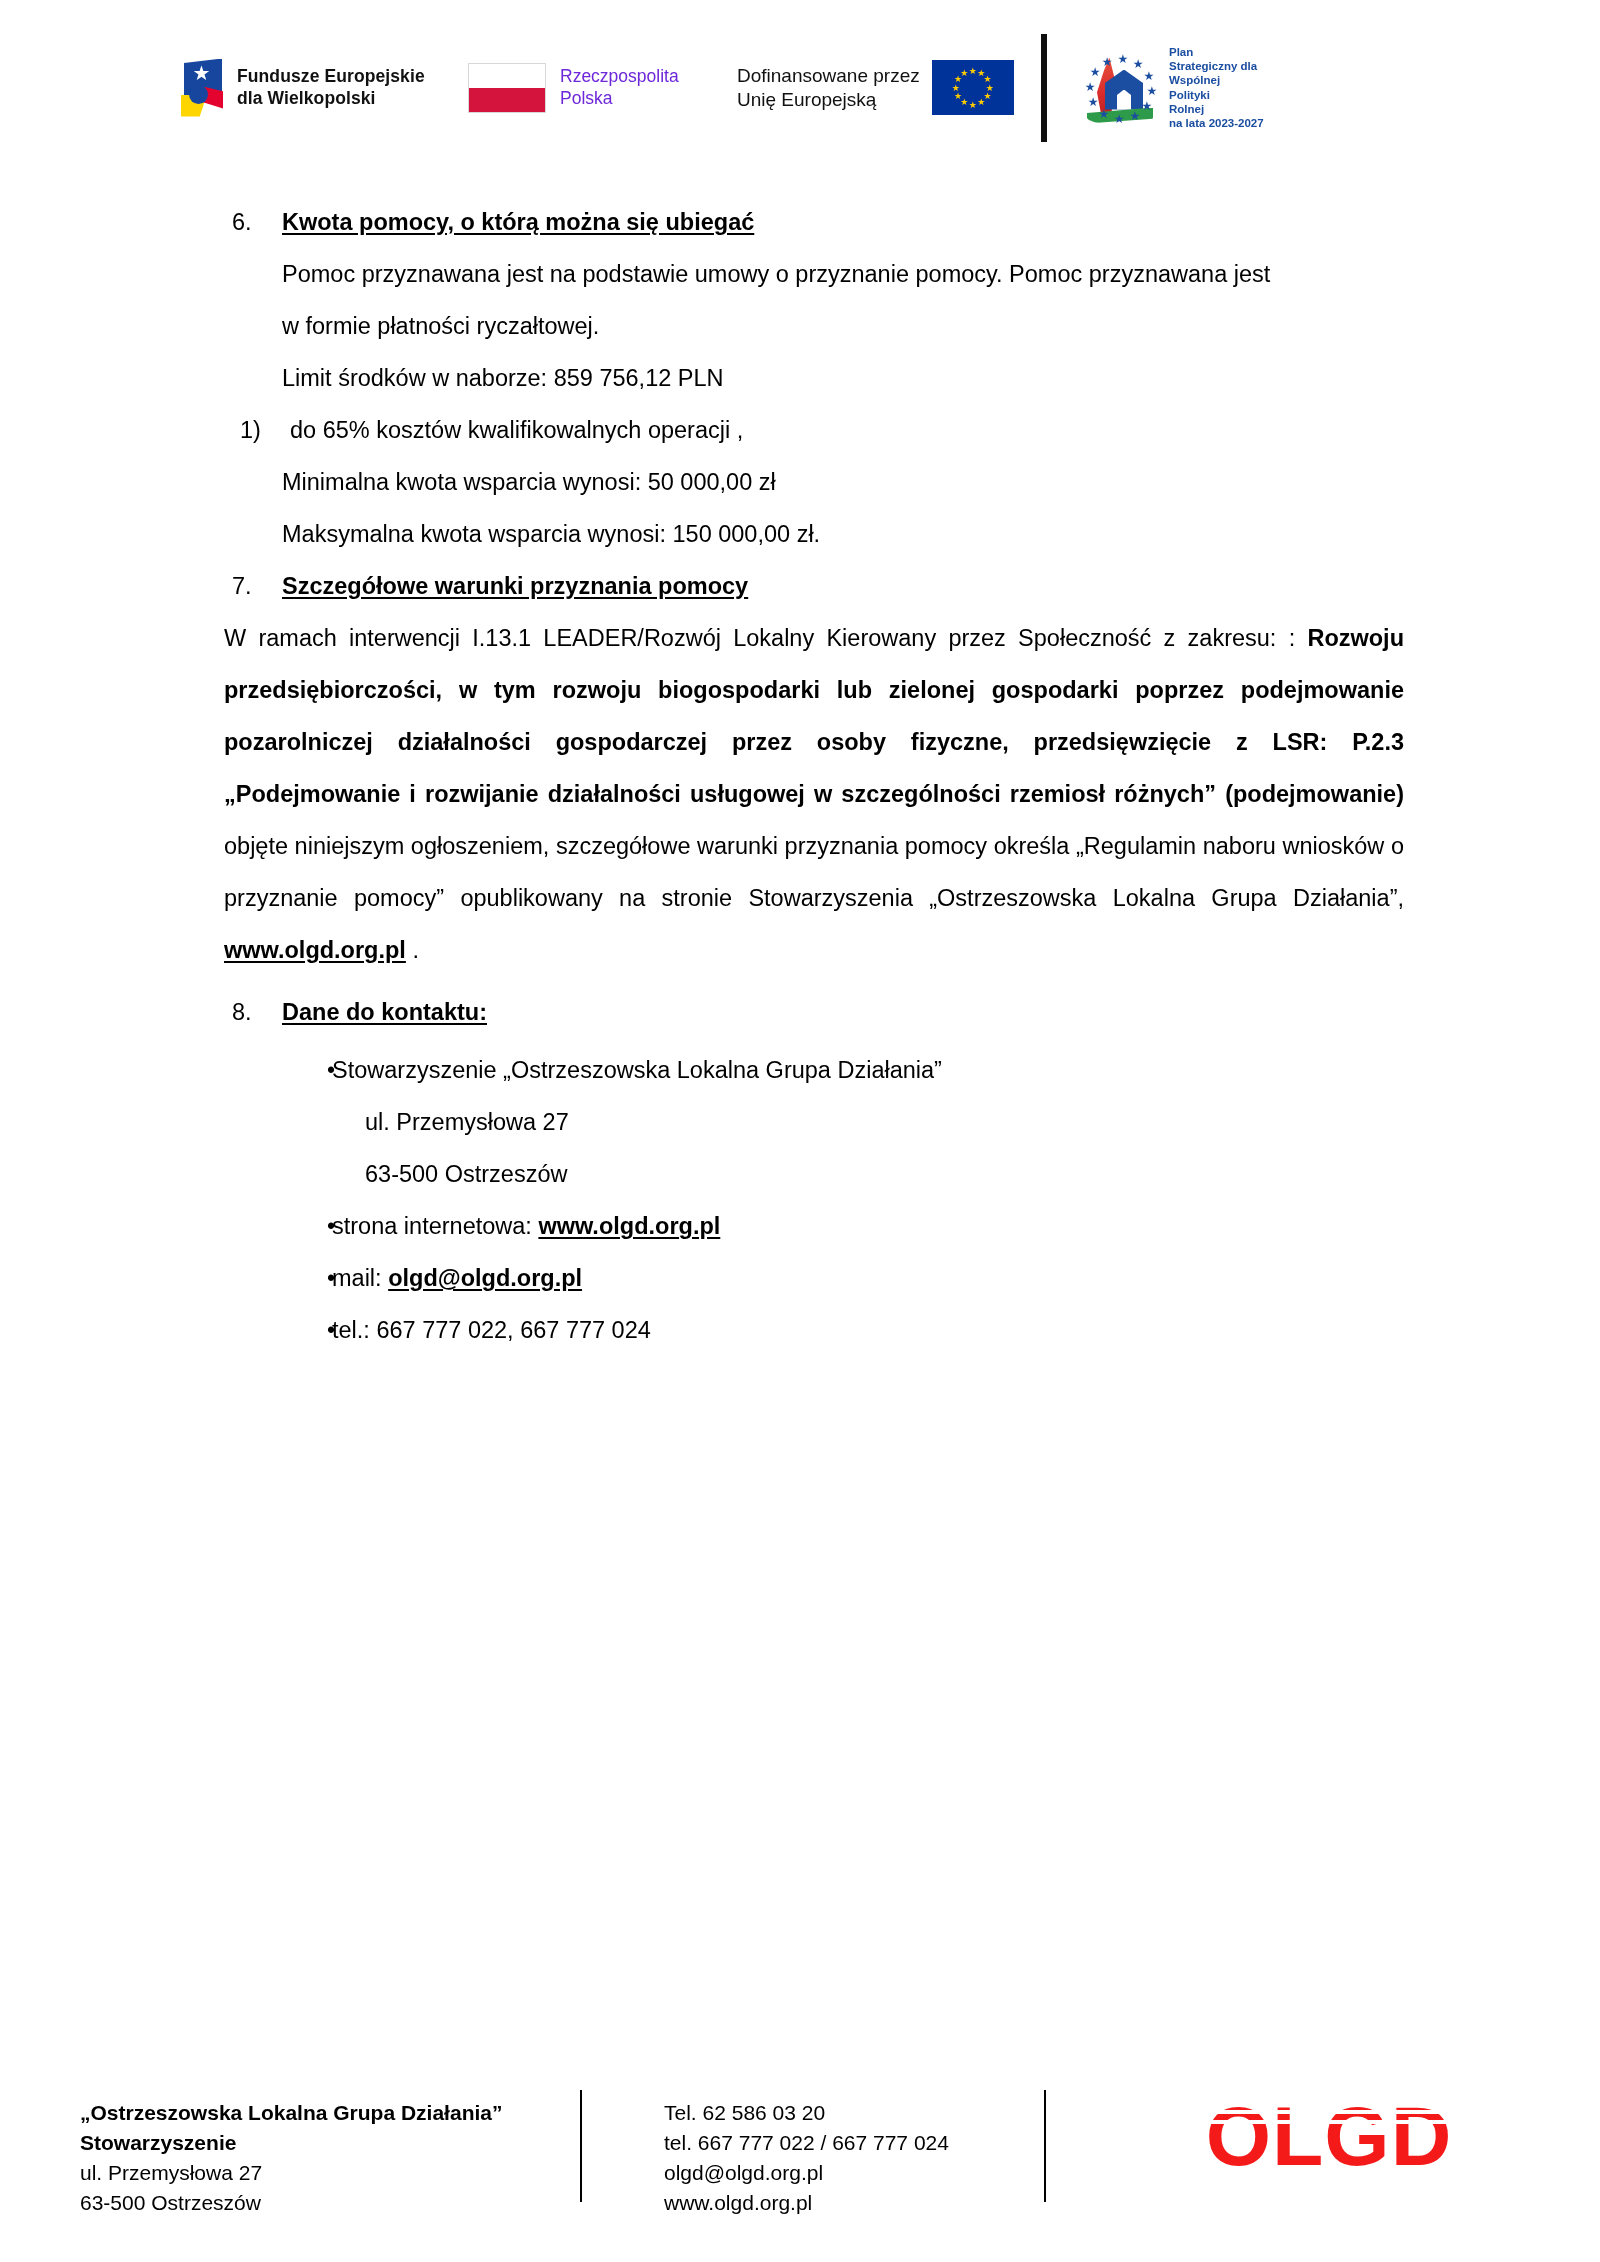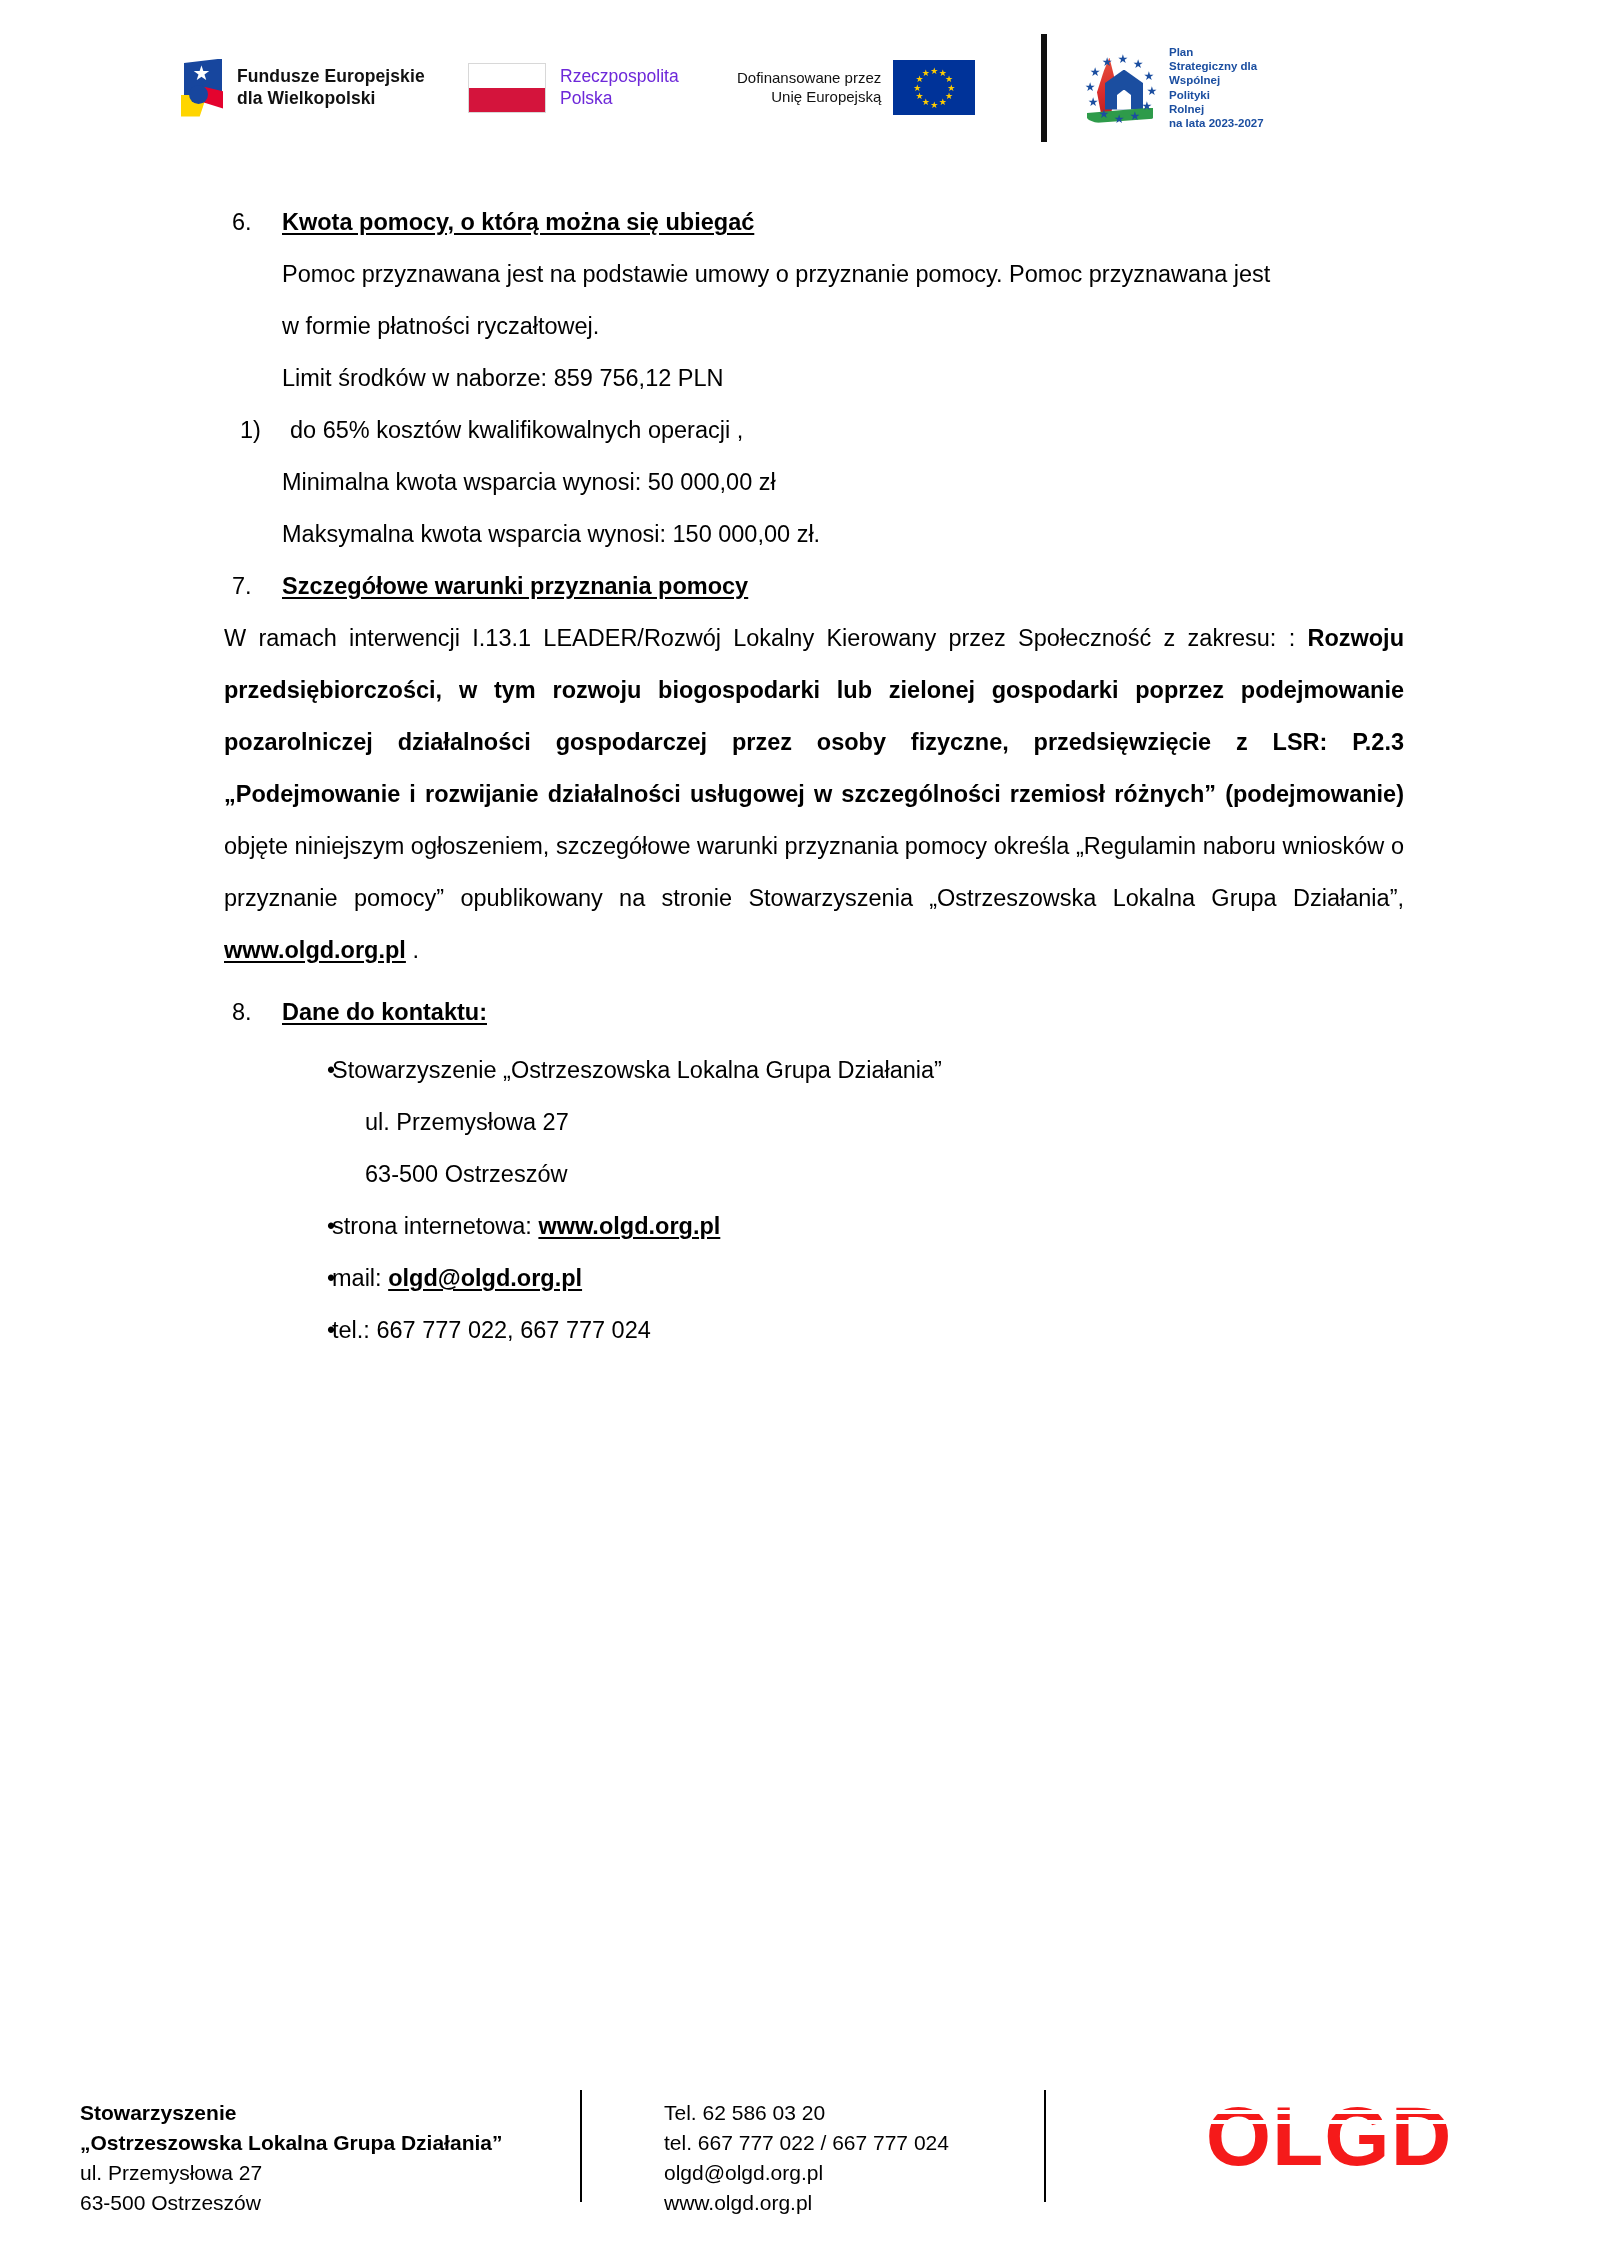--- a/index.html
+++ b/index.html
@@ -116,25 +116,25 @@
   .pl-flag .pl-bot { height: 50%; background: #d4143c; }
   .rp-text {
     font-size: 17.5px;
     line-height: 1.22;
     font-weight: 400;
     color: #6d28d9;
   }
 
   
   .ue-text {
-    font-size: 15px;
+    font-size: 19px;
     line-height: 1.22;
     font-weight: 400;
     color: #111;
-    text-align: right;
+    text-align: left;
     margin-right: 12px;
   }
   .eu-flag {
     position: relative;
     width: 82px;
     height: 55px;
     background: #003399;
     flex: 0 0 auto;
   }
   .eu-star {
@@ -440,22 +440,22 @@
       <div class="bullet-row">
         <span class="dot">•</span>
         <span>tel.: 667 777 022, 667 777 024</span>
       </div>
     </div>
 
   </div>
 
   <div class="footer">
     <div class="f-col1">
+      <div class="b">„Ostrzeszowska Lokalna Grupa Działania”</div>
       <div class="b">Stowarzyszenie</div>
-      <div class="b">„Ostrzeszowska Lokalna Grupa Działania”</div>
       <div>ul. Przemysłowa 27</div>
       <div>63-500 Ostrzeszów</div>
     </div>
     <div class="f-rule"></div>
     <div class="f-col2">
       <div>Tel. 62 586 03 20</div>
       <div>tel. 667 777 022 / 667 777 024</div>
       <div>olgd@olgd.org.pl</div>
       <div>www.olgd.org.pl</div>
     </div>

